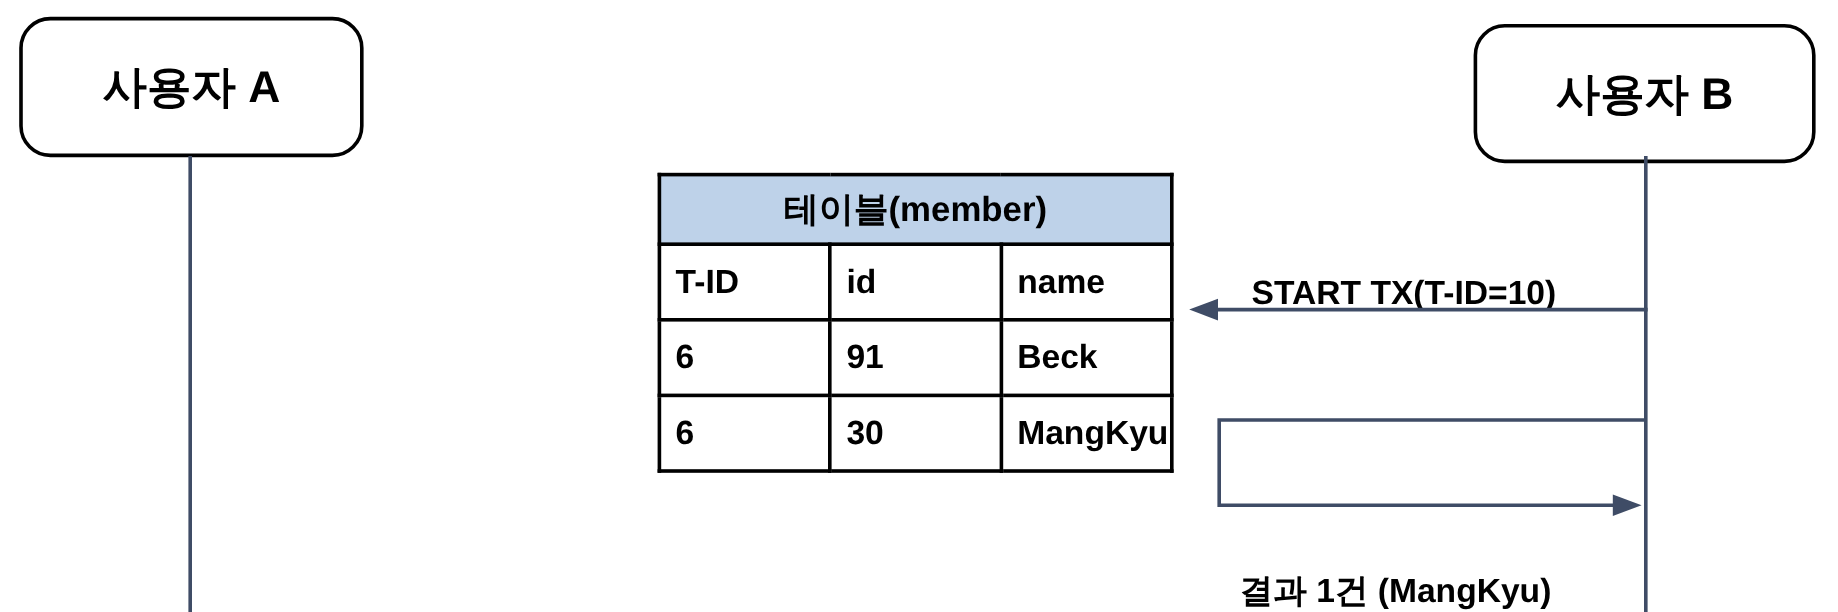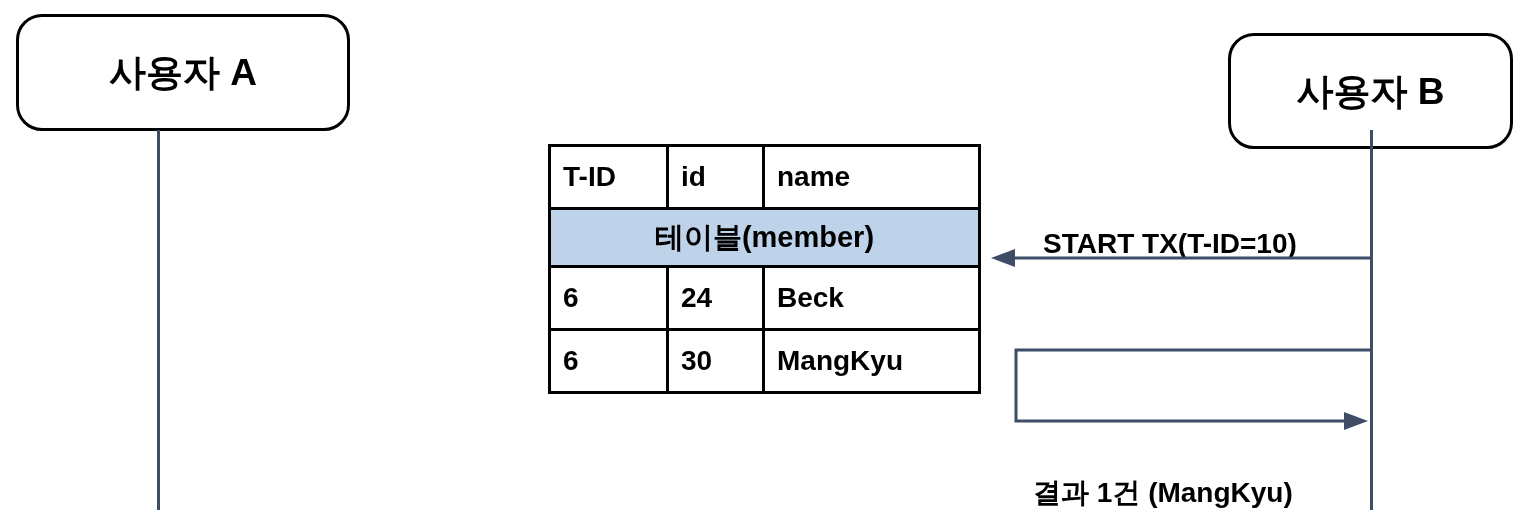--- a/index.html
+++ b/index.html
@@ -30,22 +30,22 @@
     justify-content: center;
   }
   .actor-label {
     font-size: 37px;
     font-weight: bold;
     color: #000000;
     letter-spacing: 0px;
     white-space: nowrap;
     line-height: 1;
   }
-  #actor-a-box { left: 16px;   top: 14px; width: 334px; height: 117px; }
-  #actor-b-box { left: 1228px; top: 33px; width: 285px; height: 116px; }
+  #actor-a-box { left: 16px;   top: 14px; width: 287px; height: 117px; }
+  #actor-b-box { left: 1228px; top: 20px; width: 285px; height: 116px; }
 
   
   .lifeline {
     position: absolute;
     width: 3px;
     background: #3f4c66;
   }
   #lifeline-a { left: 157px;  top: 130px; height: 380px; }
   #lifeline-b { left: 1370px; top: 130px; height: 380px; }
 
@@ -112,32 +112,32 @@
   <div class="lifeline" id="lifeline-a"></div>
 
   <div class="actor-box" id="actor-b-box">
     <span class="actor-label">사용자 B</span>
   </div>
   <div class="lifeline" id="lifeline-b"></div>
 
   <table id="member-table">
     <thead>
       <tr>
+        <th class="table-caption" colspan="3">테이블(member)</th>
+      </tr>
+      <tr>
         <td class="col-tid">T-ID</td>
         <td class="col-id">id</td>
         <td class="col-name">name</td>
-      </tr>
-      <tr>
-        <th class="table-caption" colspan="3">테이블(member)</th>
       </tr>
     </thead>
     <tbody>
       <tr>
         <td>6</td>
-        <td>24</td>
+        <td>91</td>
         <td>Beck</td>
       </tr>
       <tr>
         <td>6</td>
         <td>30</td>
         <td>MangKyu</td>
       </tr>
     </tbody>
   </table>
 

